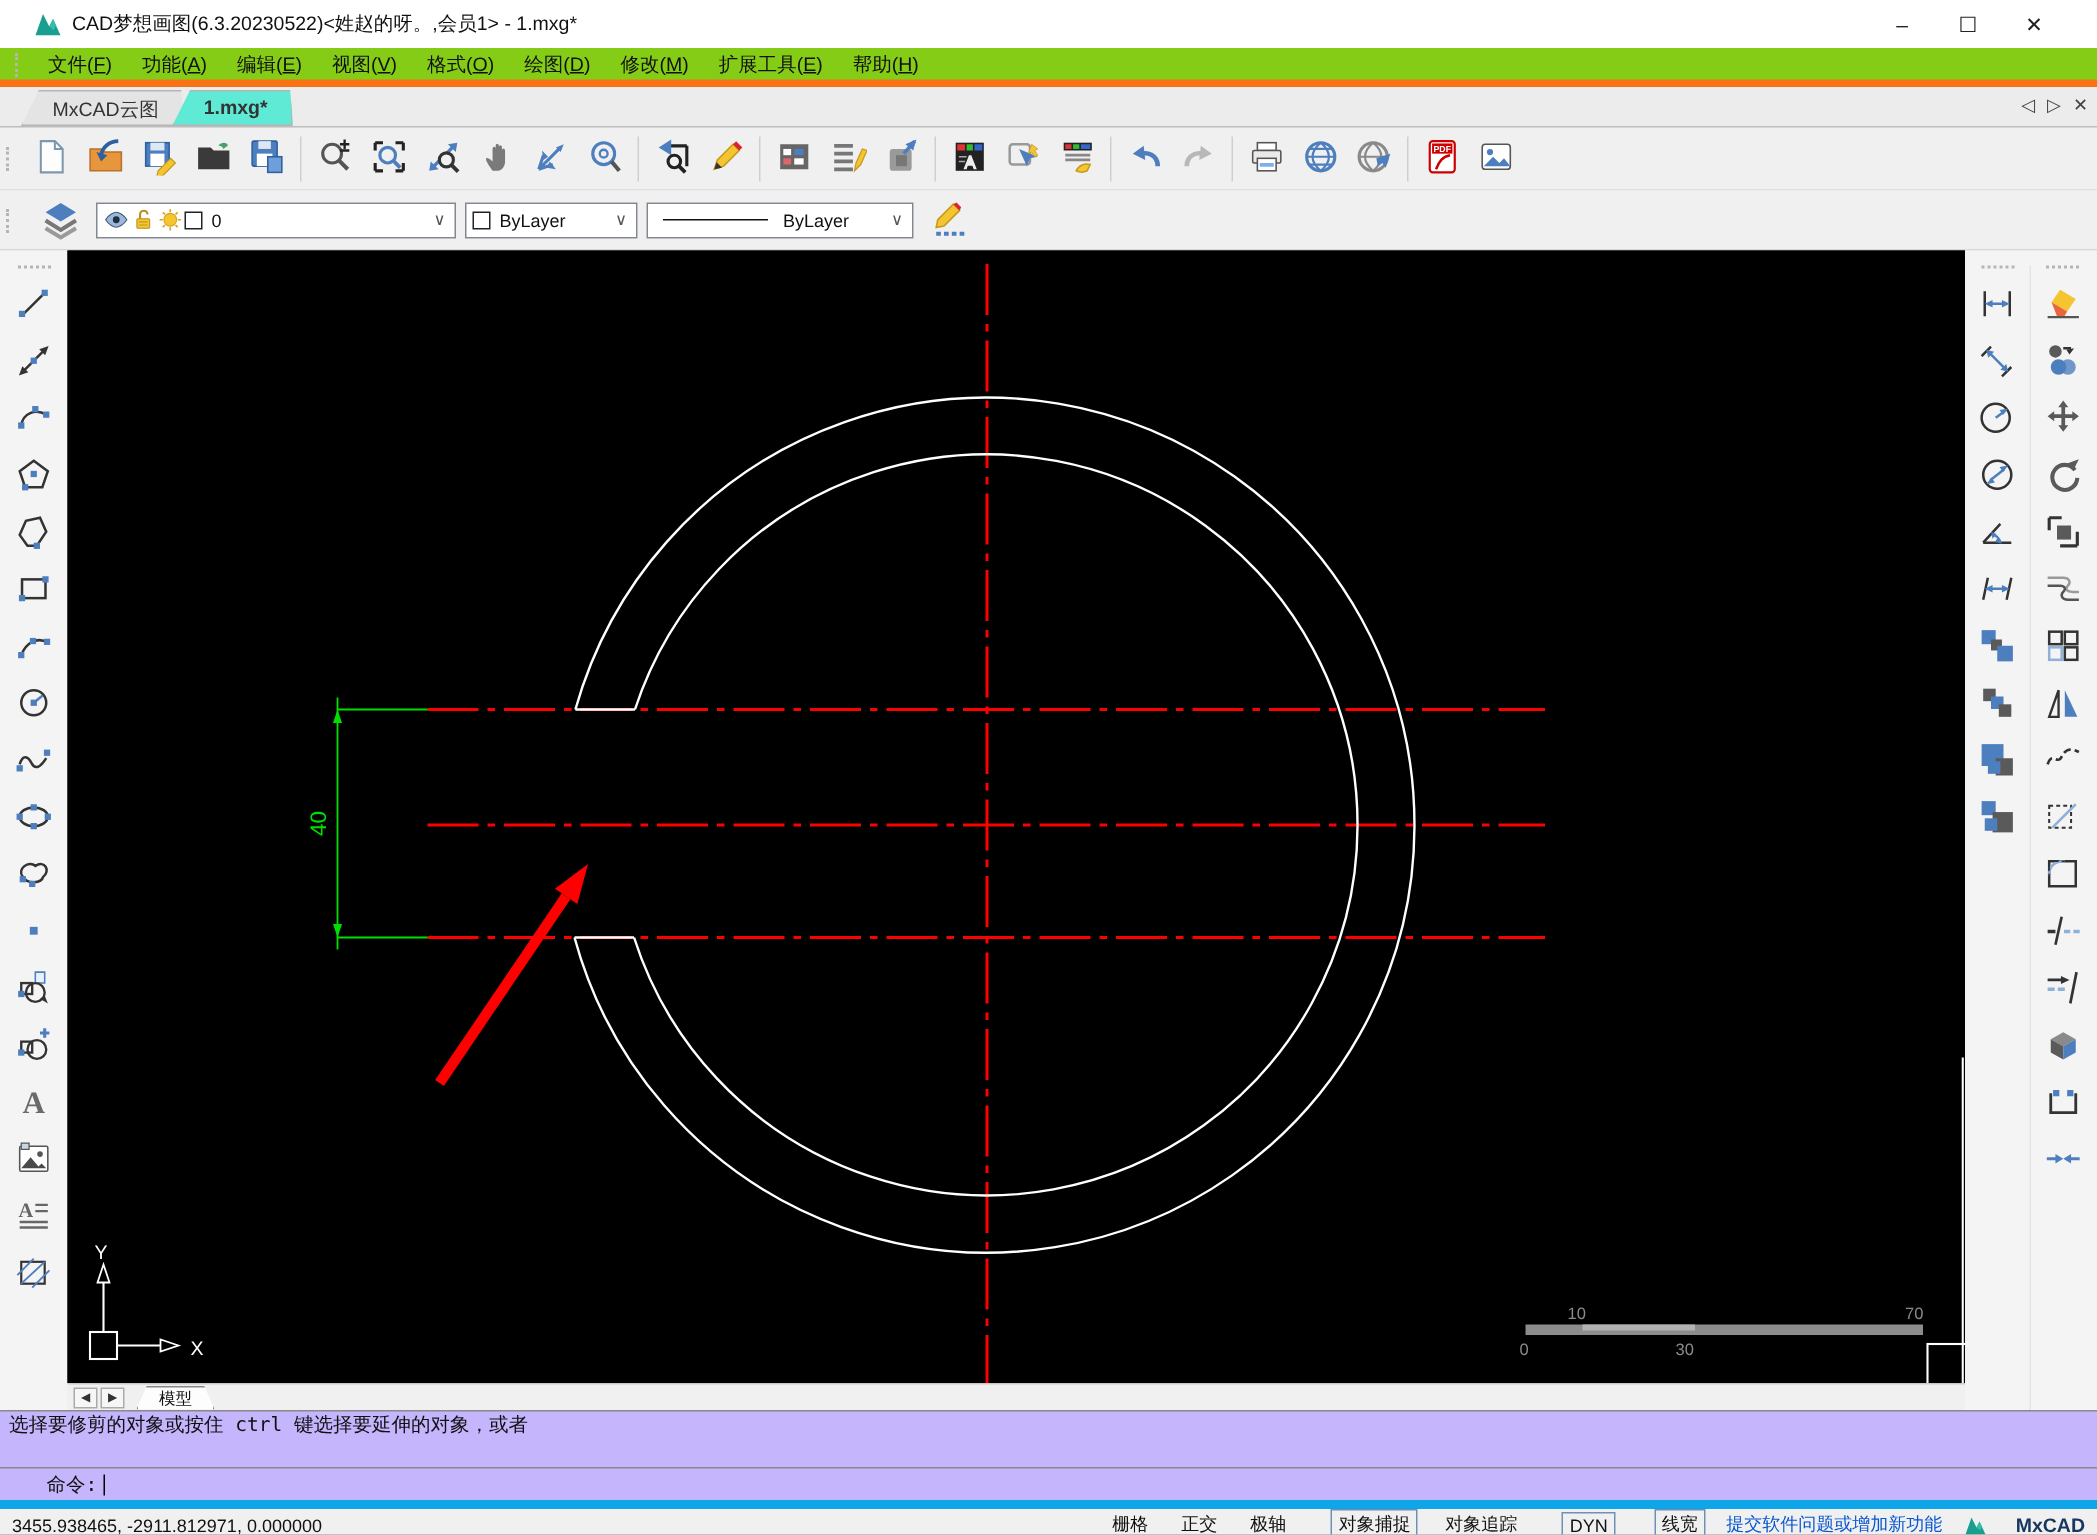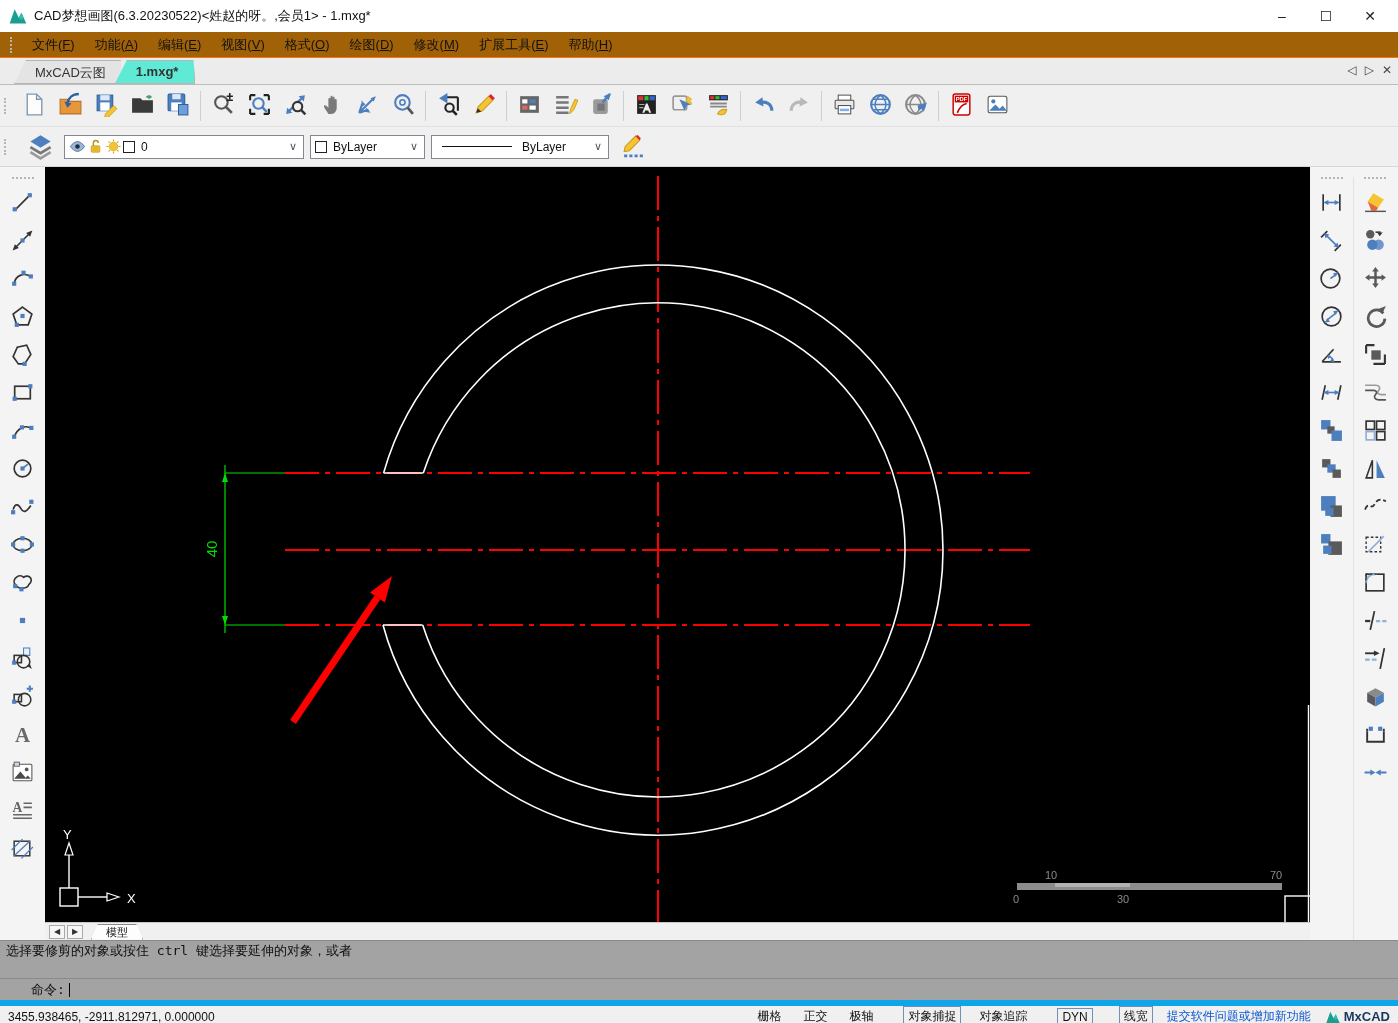--- a/index.html
+++ b/index.html
@@ -1,28 +1,28 @@
 <!DOCTYPE html>
 <html><head>
 <meta charset="utf-8">
 <style>
   * { margin:0; padding:0; box-sizing:border-box; }
   html,body { width:1398px; height:1023px; overflow:hidden; }
   body { font-family:"Liberation Sans","DejaVu Sans",sans-serif; font-size:13px; background:#f0f0f0; }
   .window { width:1398px; height:1023px; display:flex; flex-direction:column; background:#f0f0f0; }
 
   
-  .titlebar { height:32px; background:#ffffff; display:flex; align-items:center; padding:0 6px; flex:0 0 auto; }
+  .titlebar { height:32px; background:#ffffff; display:flex; align-items:center; padding:0 20px; flex:0 0 auto; }
   .app-icon { width:20px; height:20px; margin:0 6px 0 2px; }
   .title-text { color:#111; font-size:13px; }
   .win-controls { margin-left:auto; display:flex; }
   .win-btn { width:44px; height:30px; display:flex; align-items:center; justify-content:center; color:#222; font-size:14px; cursor:default; }
 
   
-  .menubar { height:26px; background:#a16207; display:flex; align-items:center; padding-left:10px; border-bottom:1px solid #f97316; flex:0 0 auto; }
+  .menubar { height:26px; background:#84cc16; display:flex; align-items:center; padding-left:10px; border-bottom:5px solid #f97316; flex:0 0 auto; }
   .grip-v { width:4px; height:16px; border-left:2px dotted #b5b5b5; margin-right:8px; }
   .menu-item { padding:3px 10px; color:#111; }
   .menu-item u { text-decoration:underline; }
 
   
   .tabbar { height:27px; background:#ececec; display:flex; align-items:flex-end; padding-left:14px; border-bottom:1px solid #bdbdbd; flex:0 0 auto; position:relative; }
   .doc-tab { height:24px; padding:3px 16px 0 20px; margin-right:-8px; color:#333; background:#e4e4e4; clip-path:polygon(12px 0, calc(100% - 2px) 0, 100% 100%, 0 100%); border:1px solid #b5b5b5; position:relative; }
   .doc-tab.active { background:#5eead4; font-weight:bold; z-index:2; }
   .tab-nav { position:absolute; right:6px; top:5px; display:flex; gap:8px; color:#444; font-size:12px; }
   .tab-nav span { cursor:default; }
@@ -48,34 +48,34 @@
   .canvas-wrap { height:755px; background:#000; position:relative; }
   .model-strip { height:18px; background:#f0f0f0; display:flex; align-items:center; padding-left:4px; border-top:1px solid #c9c9c9; }
   .mnav { width:16px; height:14px; border:1px solid #aaa; background:#f6f6f6; font-size:8px; color:#333; display:flex; align-items:center; justify-content:center; margin-right:2px; }
   .model-tab { height:16px; padding:0 14px; background:#fdfdfd; border:1px solid #888; border-bottom:none; clip-path:polygon(7px 0, calc(100% - 7px) 0, 100% 100%, 0 100%); font-size:11px; color:#111; display:flex; align-items:center; margin-left:6px; }
   .right-tools { width:88px; background:#f4f4f4; display:flex; padding-top:10px; }
   .rcol { width:43px; display:flex; flex-direction:column; align-items:center; }
   .rcol + .rcol { border-left:1px solid #e3e3e3; }
   .rcol .grip-h { width:22px; border-top:2px dotted #b5b5b5; margin-bottom:6px; }
 
   
-  .cmd-area { flex:0 0 60px; background:#a3a3a3; border-top:1px solid #8a8a8a; font-family:"DejaVu Sans Mono","Liberation Mono",monospace; font-size:13px; color:#111; }
+  .cmd-area { flex:0 0 60px; background:#c4b5fd; border-top:1px solid #8a8a8a; font-family:"DejaVu Sans Mono","Liberation Mono",monospace; font-size:13px; color:#111; }
   .cmd-history { height:38px; border-bottom:1px solid #8a8a8a; padding:1px 6px; line-height:18px; }
   .cmd-prompt { height:21px; display:flex; align-items:center; padding:0 6px;margin-left:25px; }
   .caret { display:inline-block; width:1.5px; height:14px; background:#000; margin-left:4px; animation:blink 1s steps(1) infinite; }
   @keyframes blink { 50% { opacity:0; } }
 
   
   .statusbar { flex:0 0 23px; background:#f0f0f0; border-top:6px solid #0ea5e9; display:flex; align-items:center; padding:0 8px; font-size:12px; color:#111; }
   .coords { min-width:280px; }
   .status-right { margin-left:auto; display:flex; align-items:center; gap:14px; }
   .stoggle { padding:1px 4px; }
   .stoggle.boxed { border:1px solid #6e91b5;margin-left:12px; }
   .slink { color:#0957d0; }
-  .brand { display:flex; align-items:center; gap:3px; font-weight:bold; color:#17375e; font-size:13px; }
+  .brand { display:flex; align-items:center; gap:19px; font-weight:bold; color:#17375e; font-size:13px; }
   .brand svg { width:16px; height:16px; }
 </style>
 </head>
 <body>
 
 <div class="window">
 
   <div class="titlebar">
     <span class="app-icon">
       <svg viewBox="0 0 24 24" width="20" height="20">

